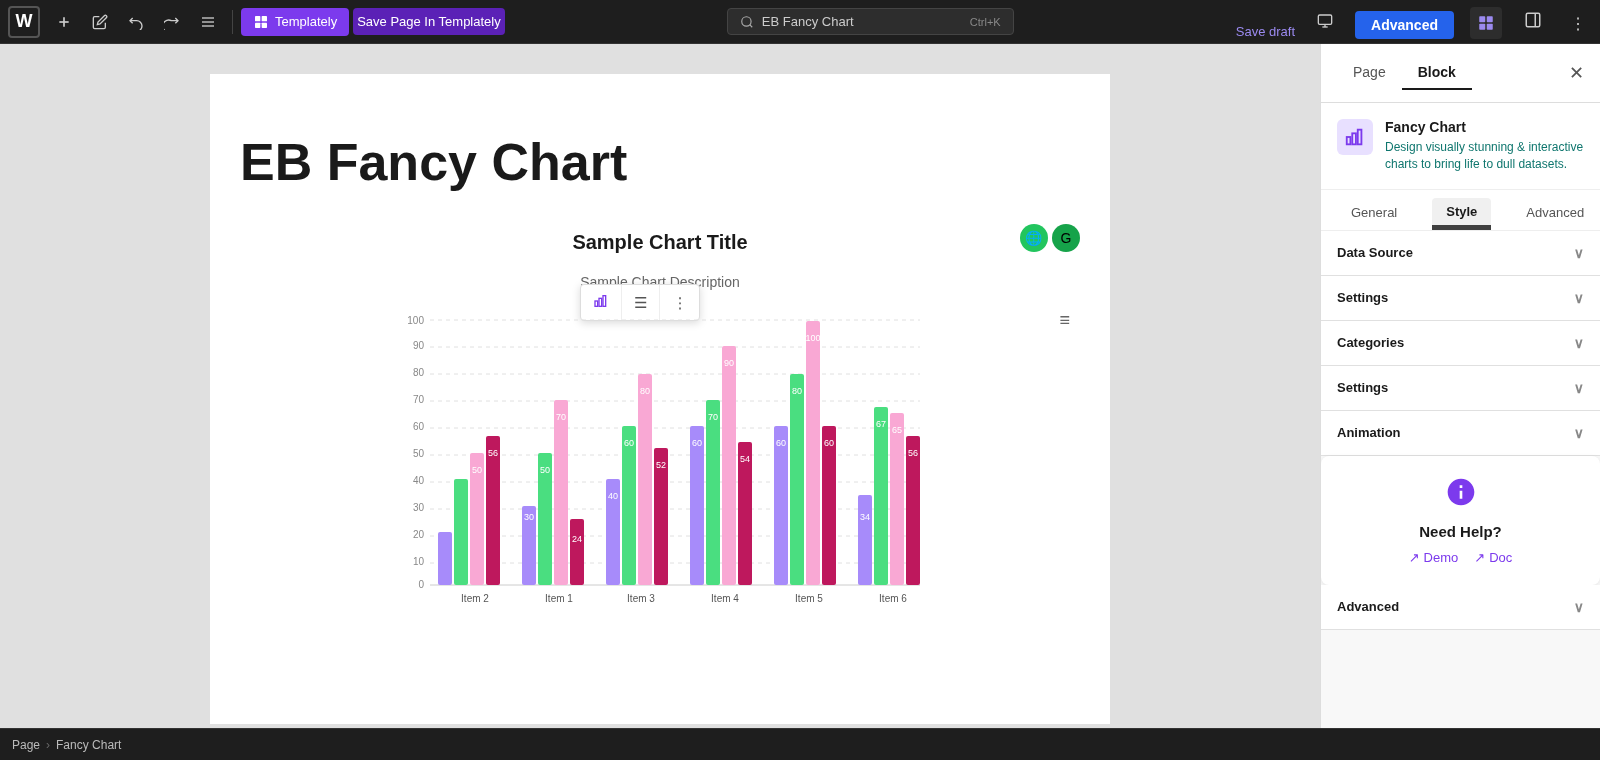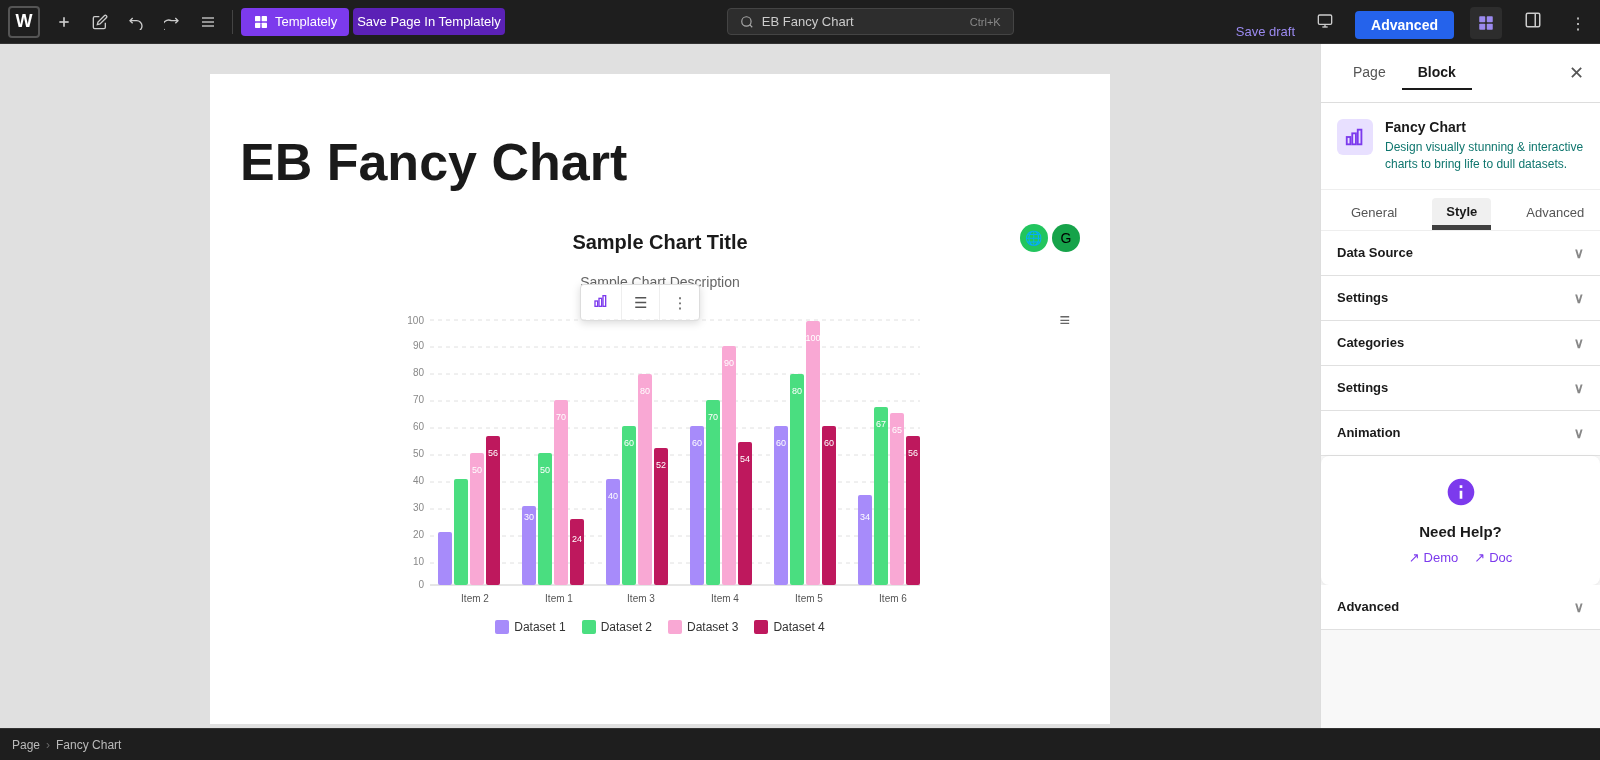--- a/index.html
+++ b/index.html
@@ -319,38 +319,20 @@
           <text x="485" y="210" font-size="9" fill="white" text-anchor="middle">34</text>
           <rect x="494" y="97" width="14" height="178" fill="#4ade80" rx="2"></rect>
           <text x="501" y="117" font-size="9" fill="white" text-anchor="middle">67</text>
           <rect x="510" y="103" width="14" height="172" fill="#f9a8d4" rx="2"></rect>
           <text x="517" y="123" font-size="9" fill="white" text-anchor="middle">65</text>
           <rect x="526" y="126" width="14" height="149" fill="#be185d" rx="2"></rect>
           <text x="533" y="146" font-size="9" fill="white" text-anchor="middle">56</text>
           <text x="513" y="292" font-size="10" fill="#555" text-anchor="middle">Item 6</text>
         </svg>
 
-        <div class="chart-legend">
-          <div class="legend-item">
-            <div class="legend-color" style="background:#a78bfa;"></div>
-            <span>Dataset 1</span>
-          </div>
-          <div class="legend-item">
-            <div class="legend-color" style="background:#4ade80;"></div>
-            <span>Dataset 2</span>
-          </div>
-          <div class="legend-item">
-            <div class="legend-color" style="background:#f9a8d4;"></div>
-            <span>Dataset 3</span>
-          </div>
-          <div class="legend-item">
-            <div class="legend-color" style="background:#be185d;"></div>
-            <span>Dataset 4</span>
-          </div>
-        </div>
       </div>
     </div>
   </div>
 
   <div class="right-panel">
 
     <div class="panel-header">
       <div class="panel-tabs">
         <button class="panel-tab">Page</button>
         <button class="panel-tab active">Block</button>

